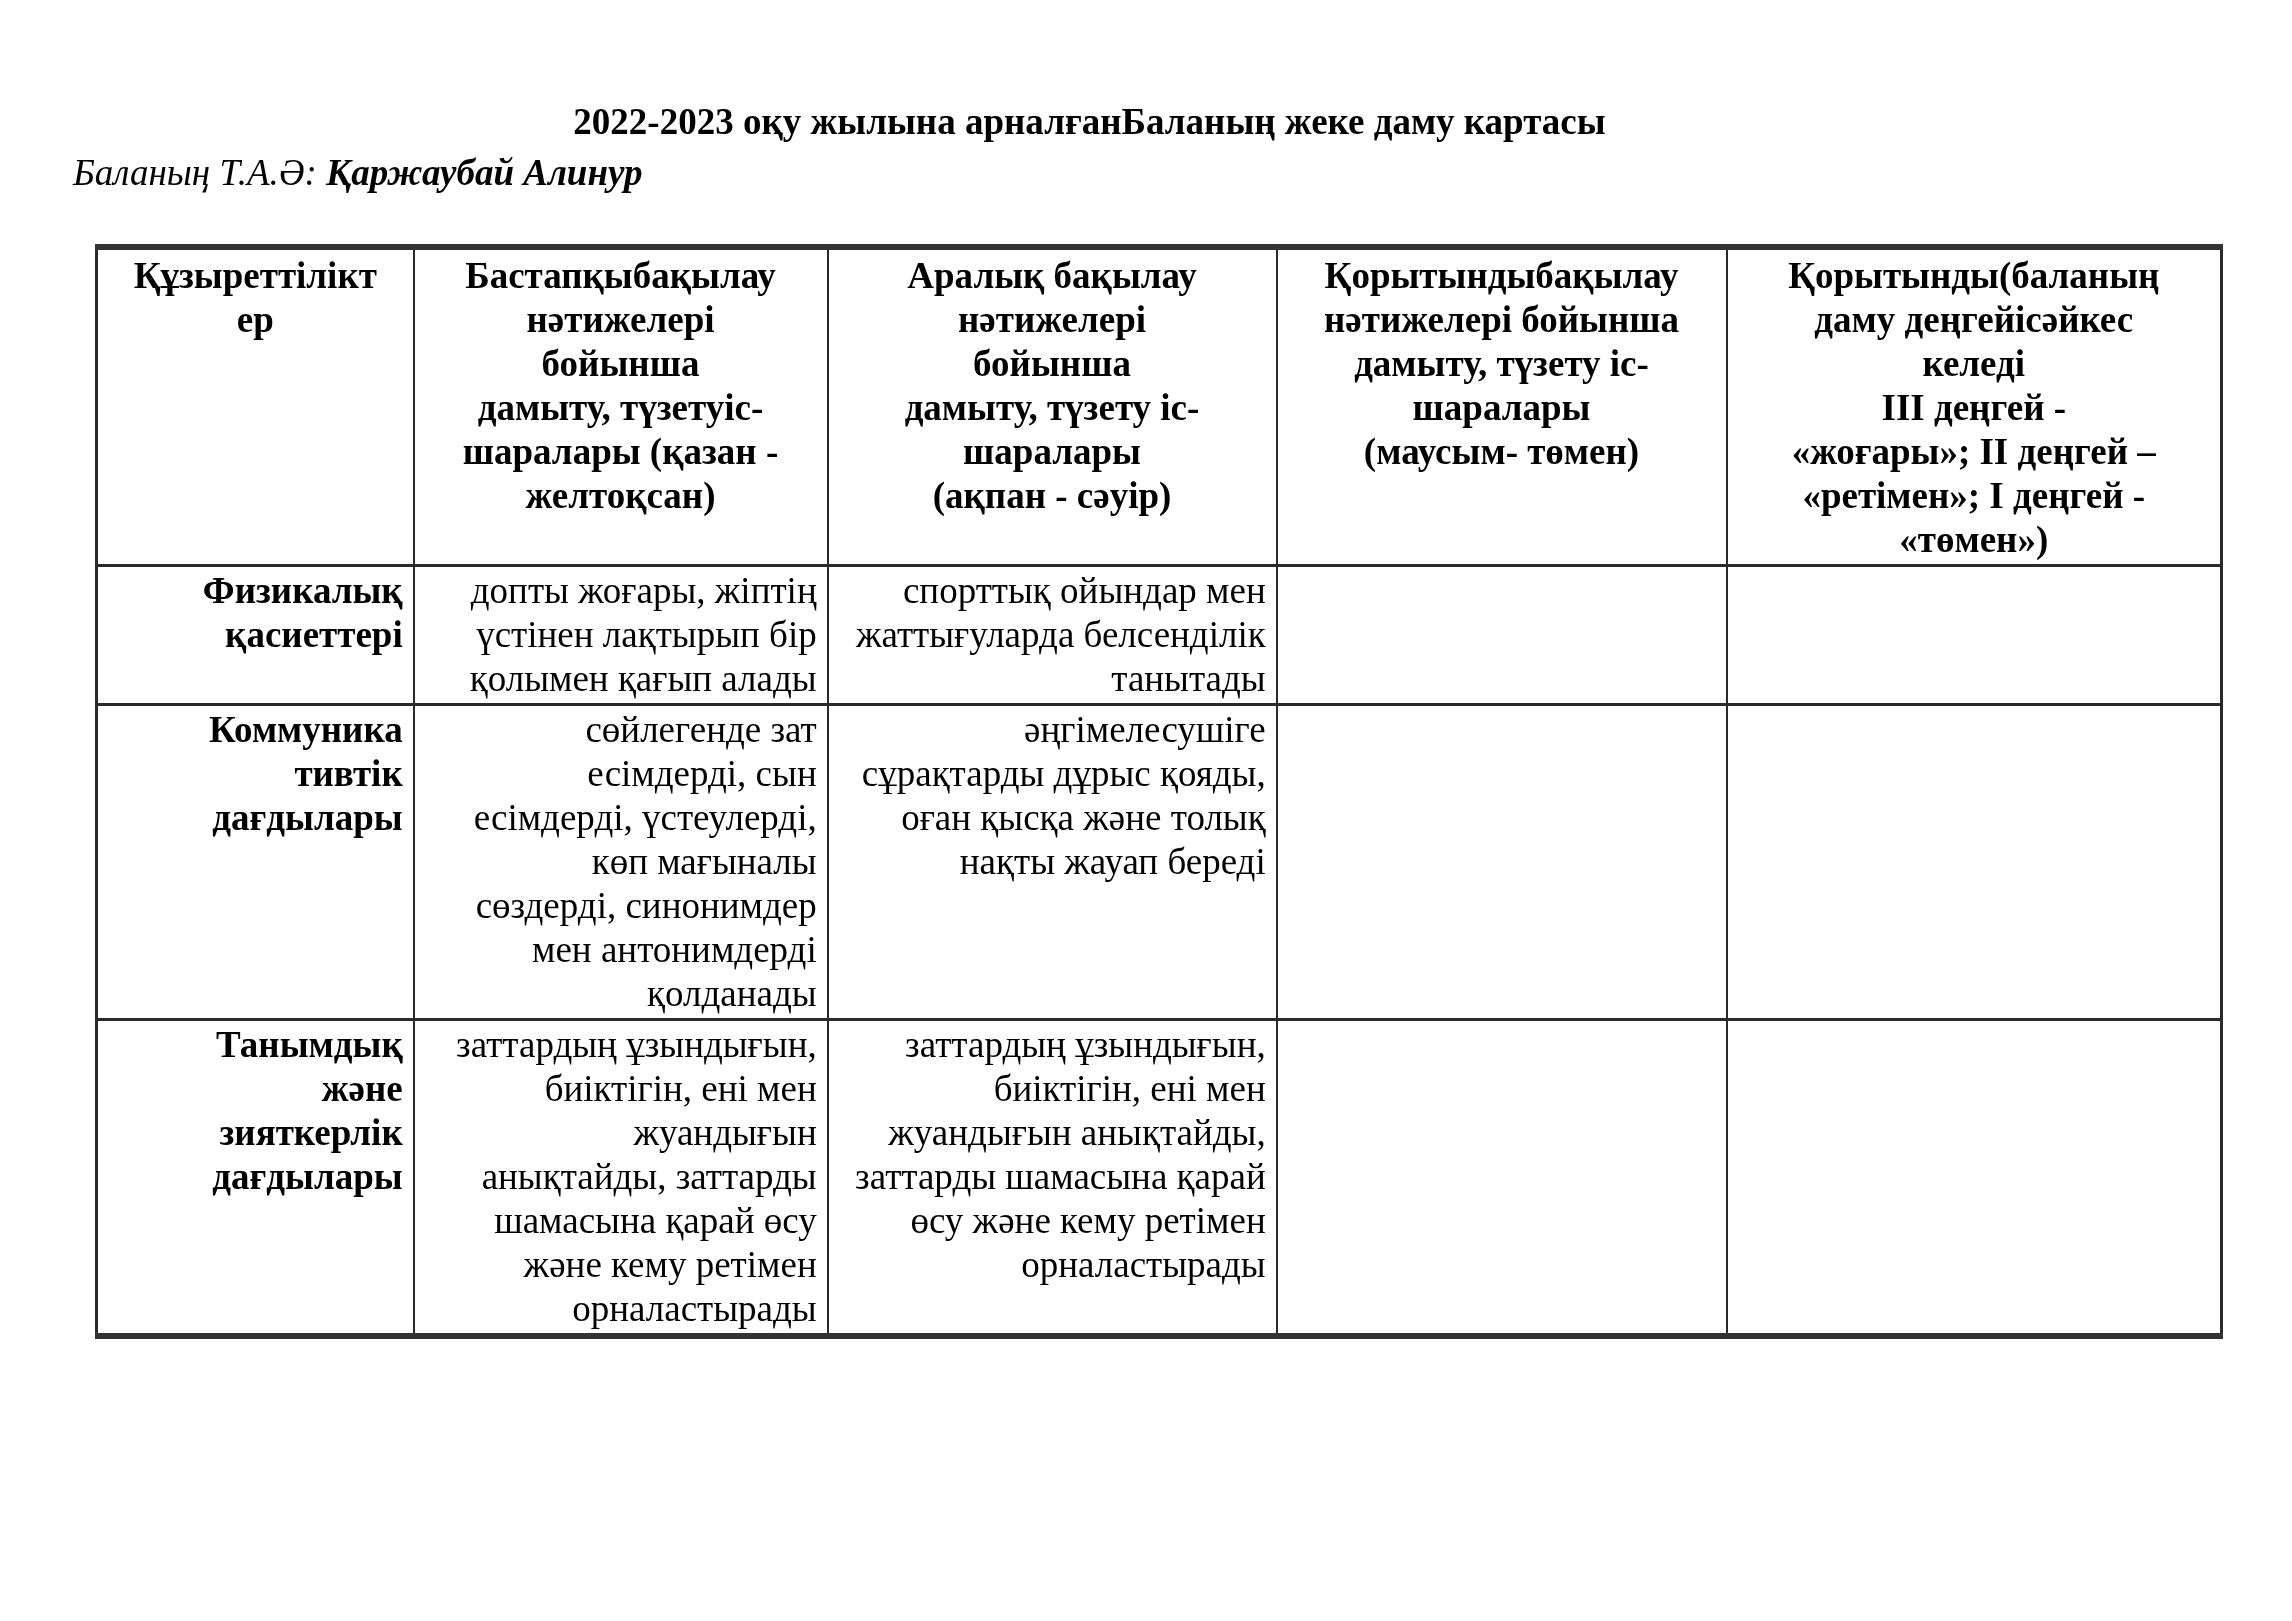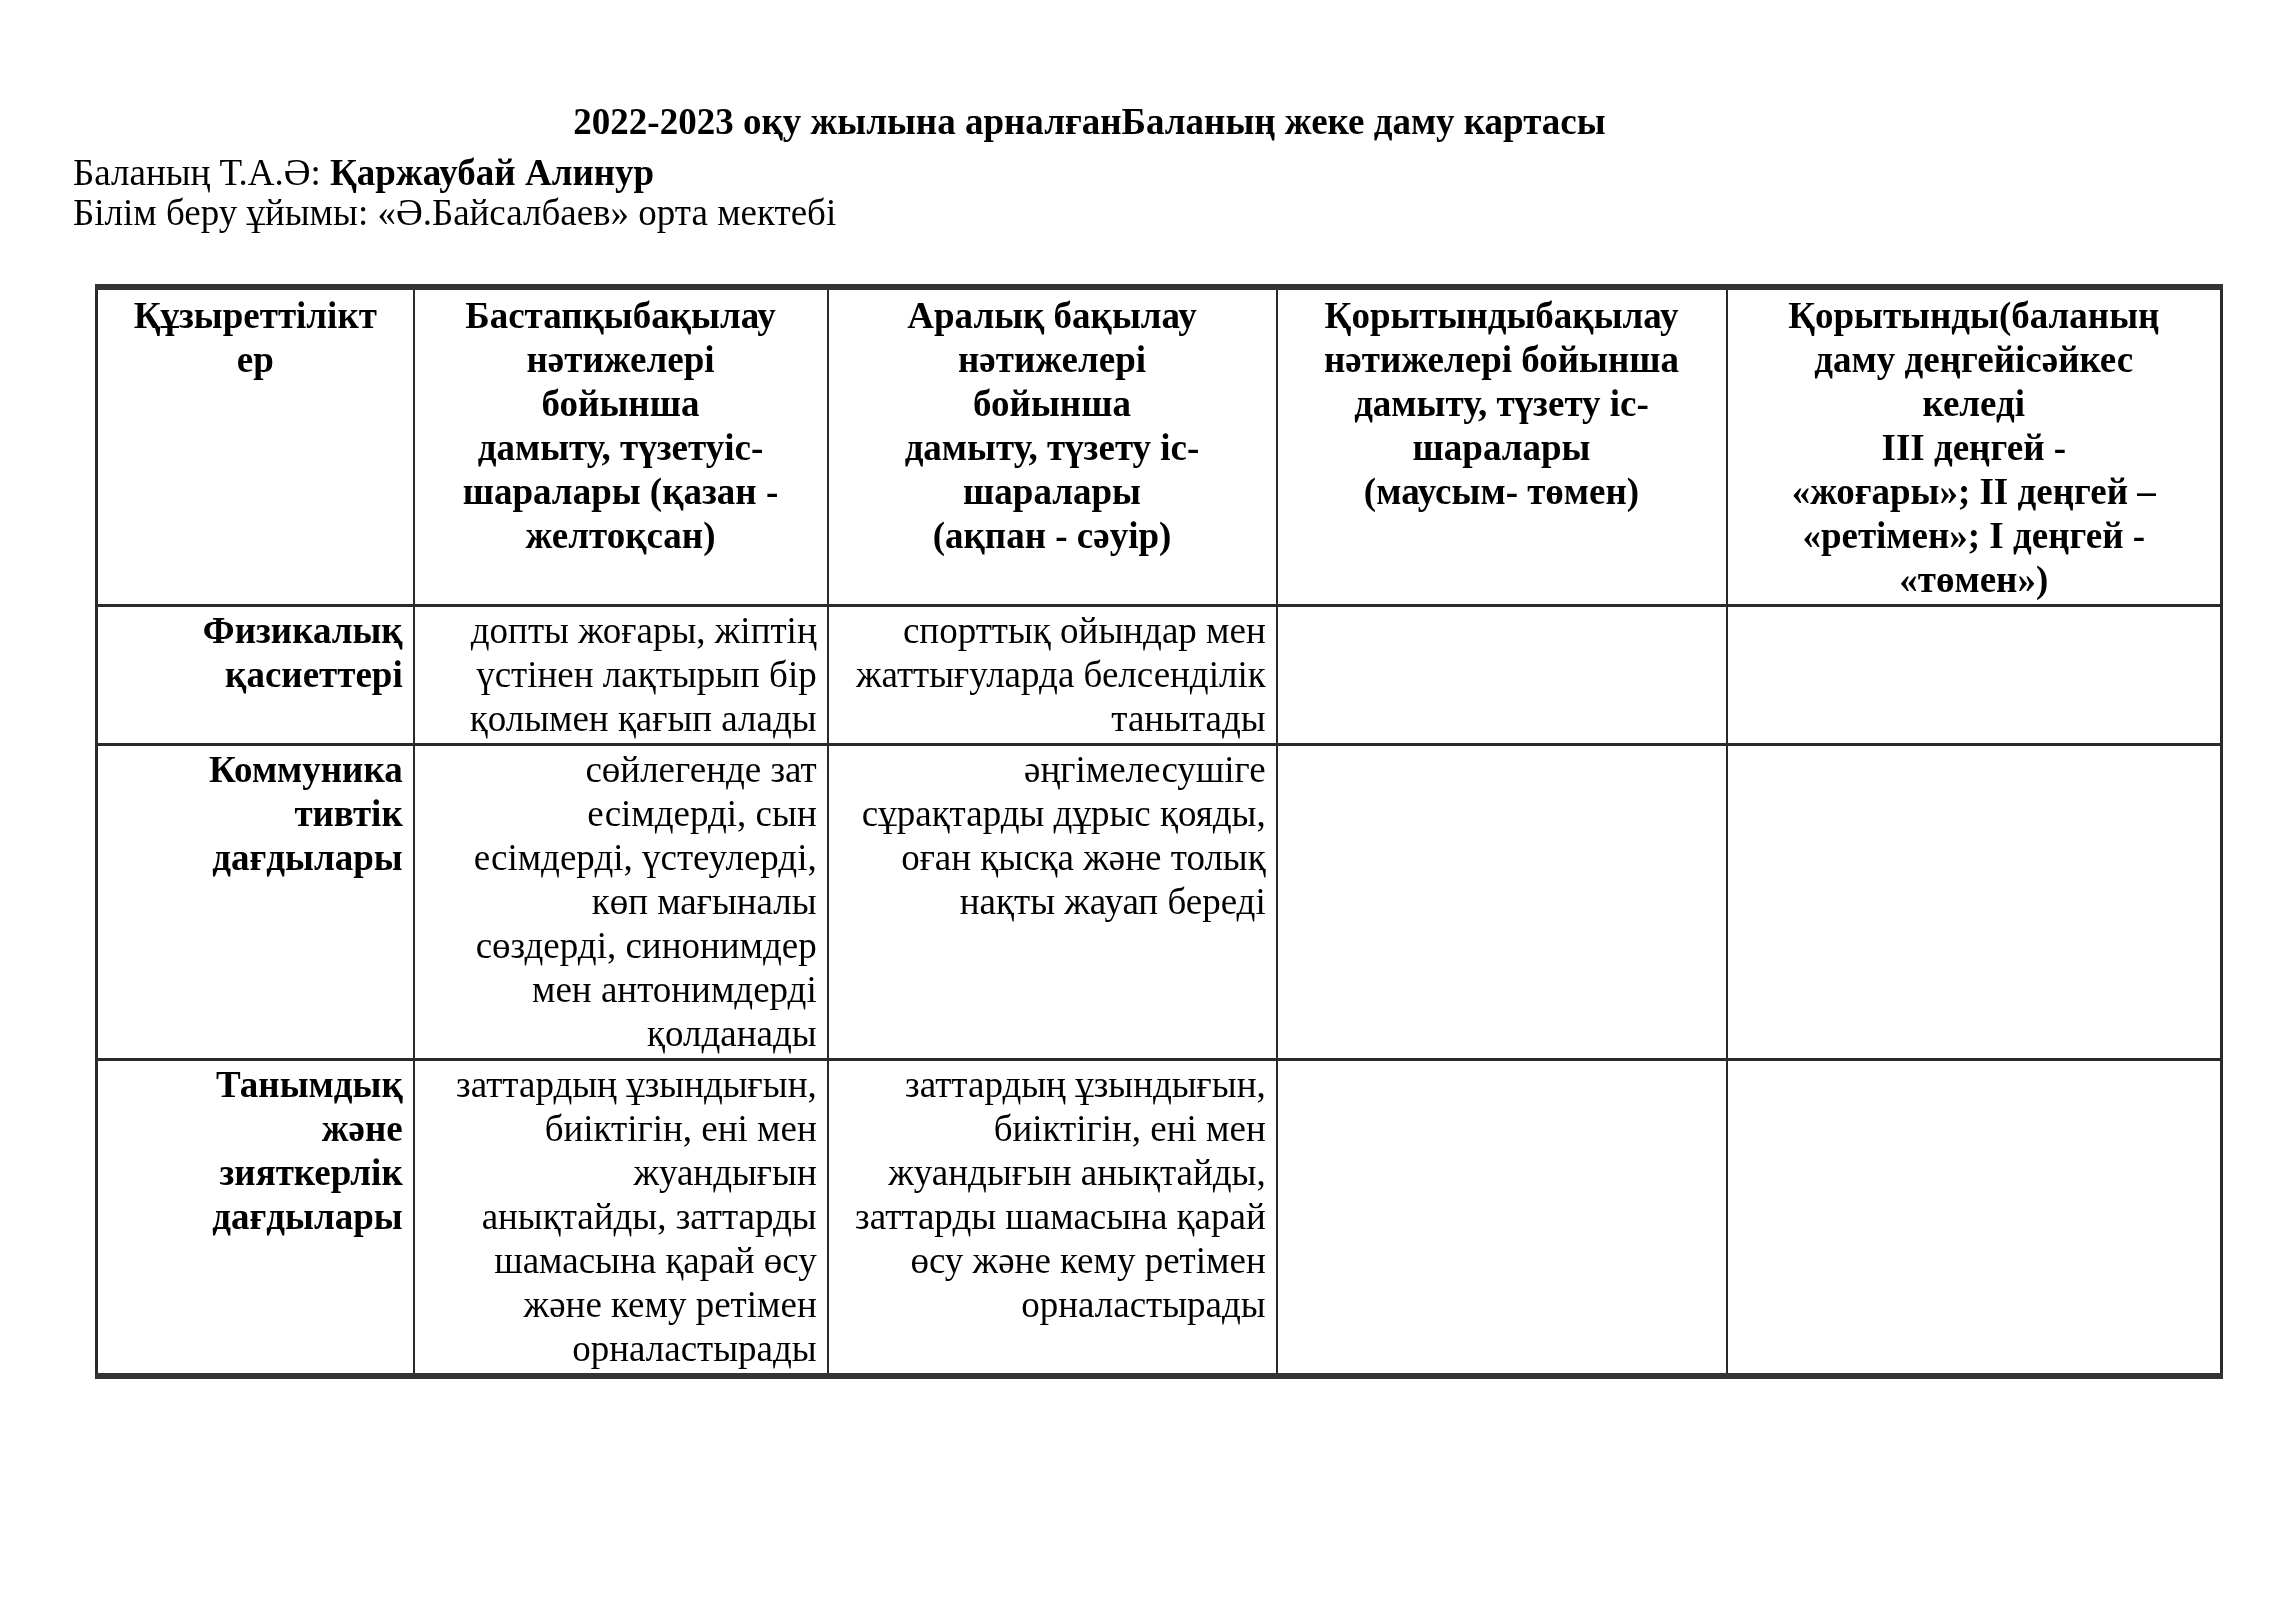--- a/index.html
+++ b/index.html
@@ -23,20 +23,21 @@
     margin: 0;
     padding-top: 98px;
     text-align: center;
     font-weight: bold;
     font-size: 37px;
     line-height: 47px;
     white-space: pre-line;
   }
   .info-block {
     margin: 7.8px 0 0 73px;
+    font-style: italic;
   }
   .info-line {
     font-size: 37px;
     line-height: 40px;
     white-space: pre-wrap;
   }
   .b { font-weight: bold; }
   table.dev-table {
     border-collapse: collapse;
     table-layout: fixed;
@@ -79,21 +80,20 @@
 </style>
 </head>
 <body>
 
 <div class="page">
 
   <div class="doc-title">2022-2023 оқу жылына арналғанБаланың жеке даму картасы</div>
 
   <div class="info-block">
     <div class="info-line"><span>Баланың Т.А.Ә: </span><span class="b">Қаржаубай Алинур</span></div>
-    <div class="info-line"><span>Білім беру ұйымы: </span><span>«Ә.Байсалбаев» орта мектебі</span></div>
   </div>
 
   <table class="dev-table">
     <colgroup>
       <col style="width:317px">
       <col style="width:414px">
       <col style="width:449px">
       <col style="width:450px">
       <col style="width:495px">
     </colgroup>

